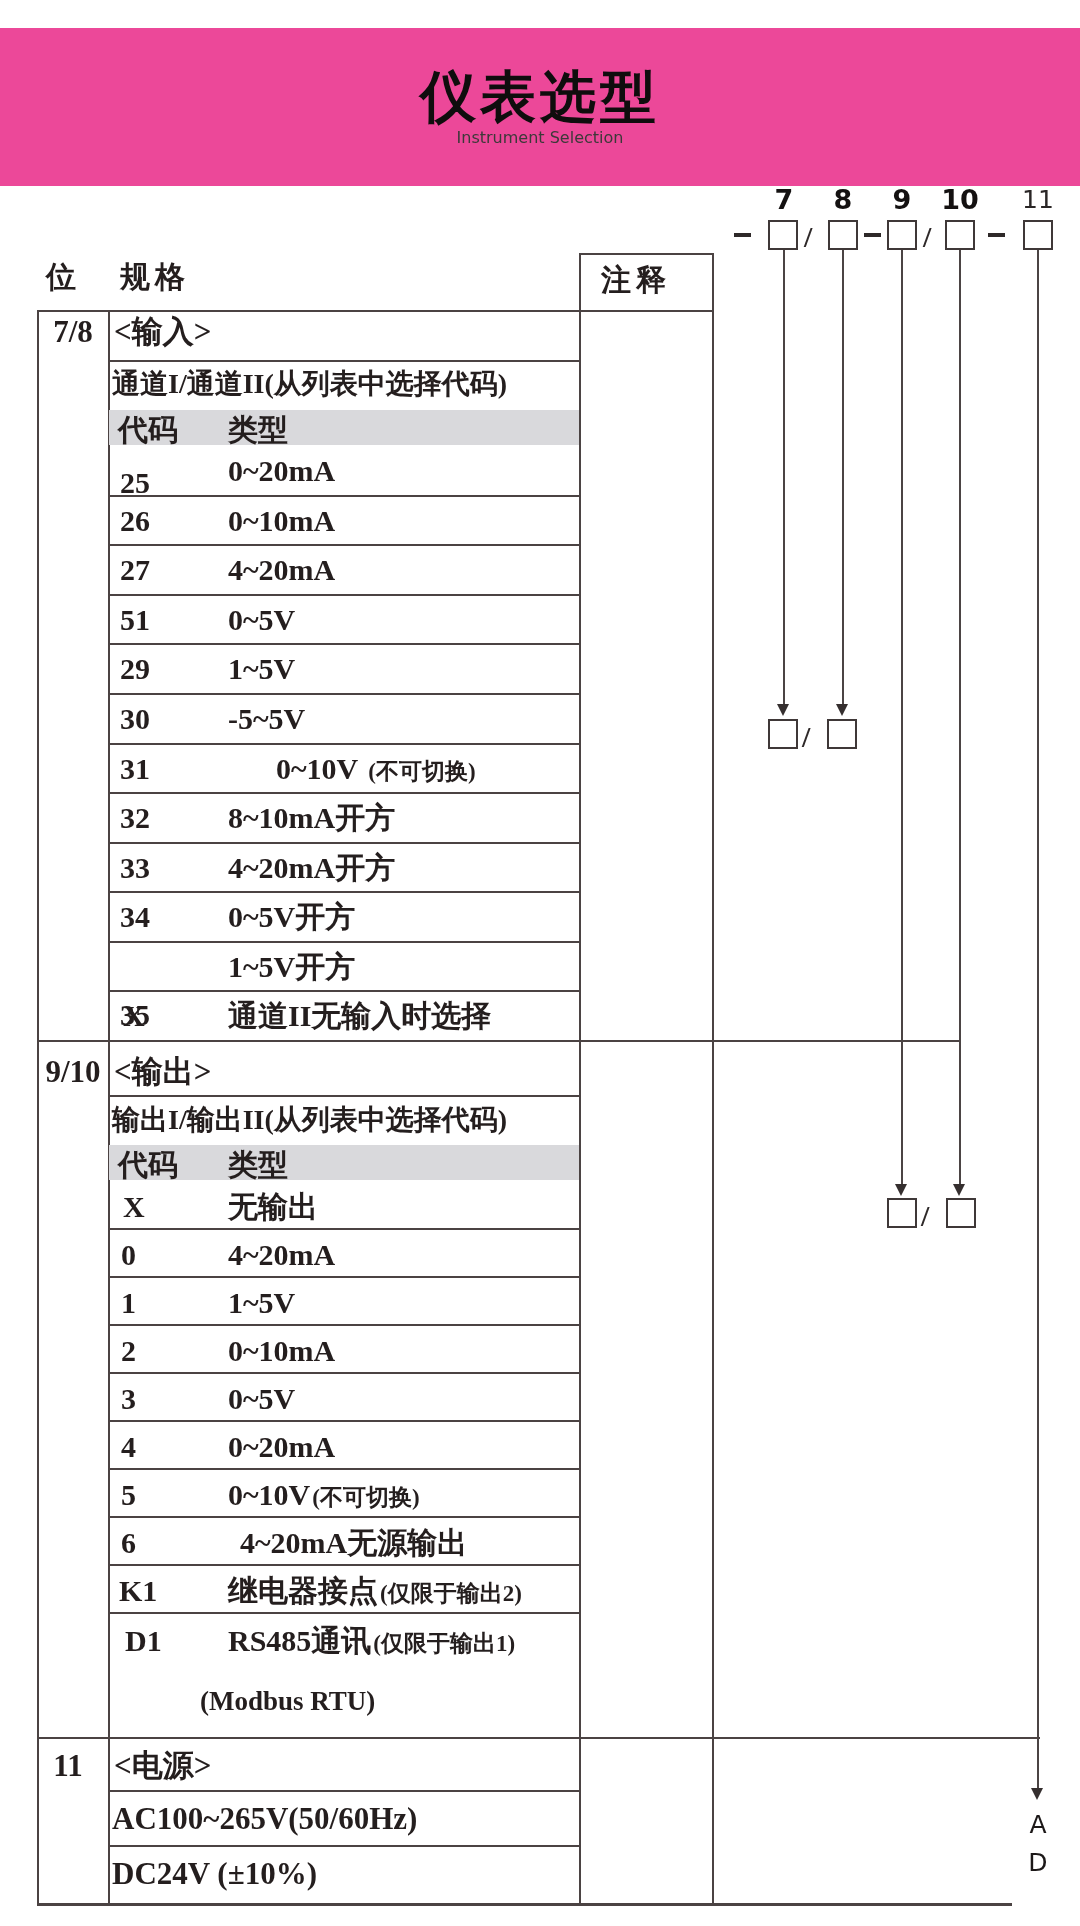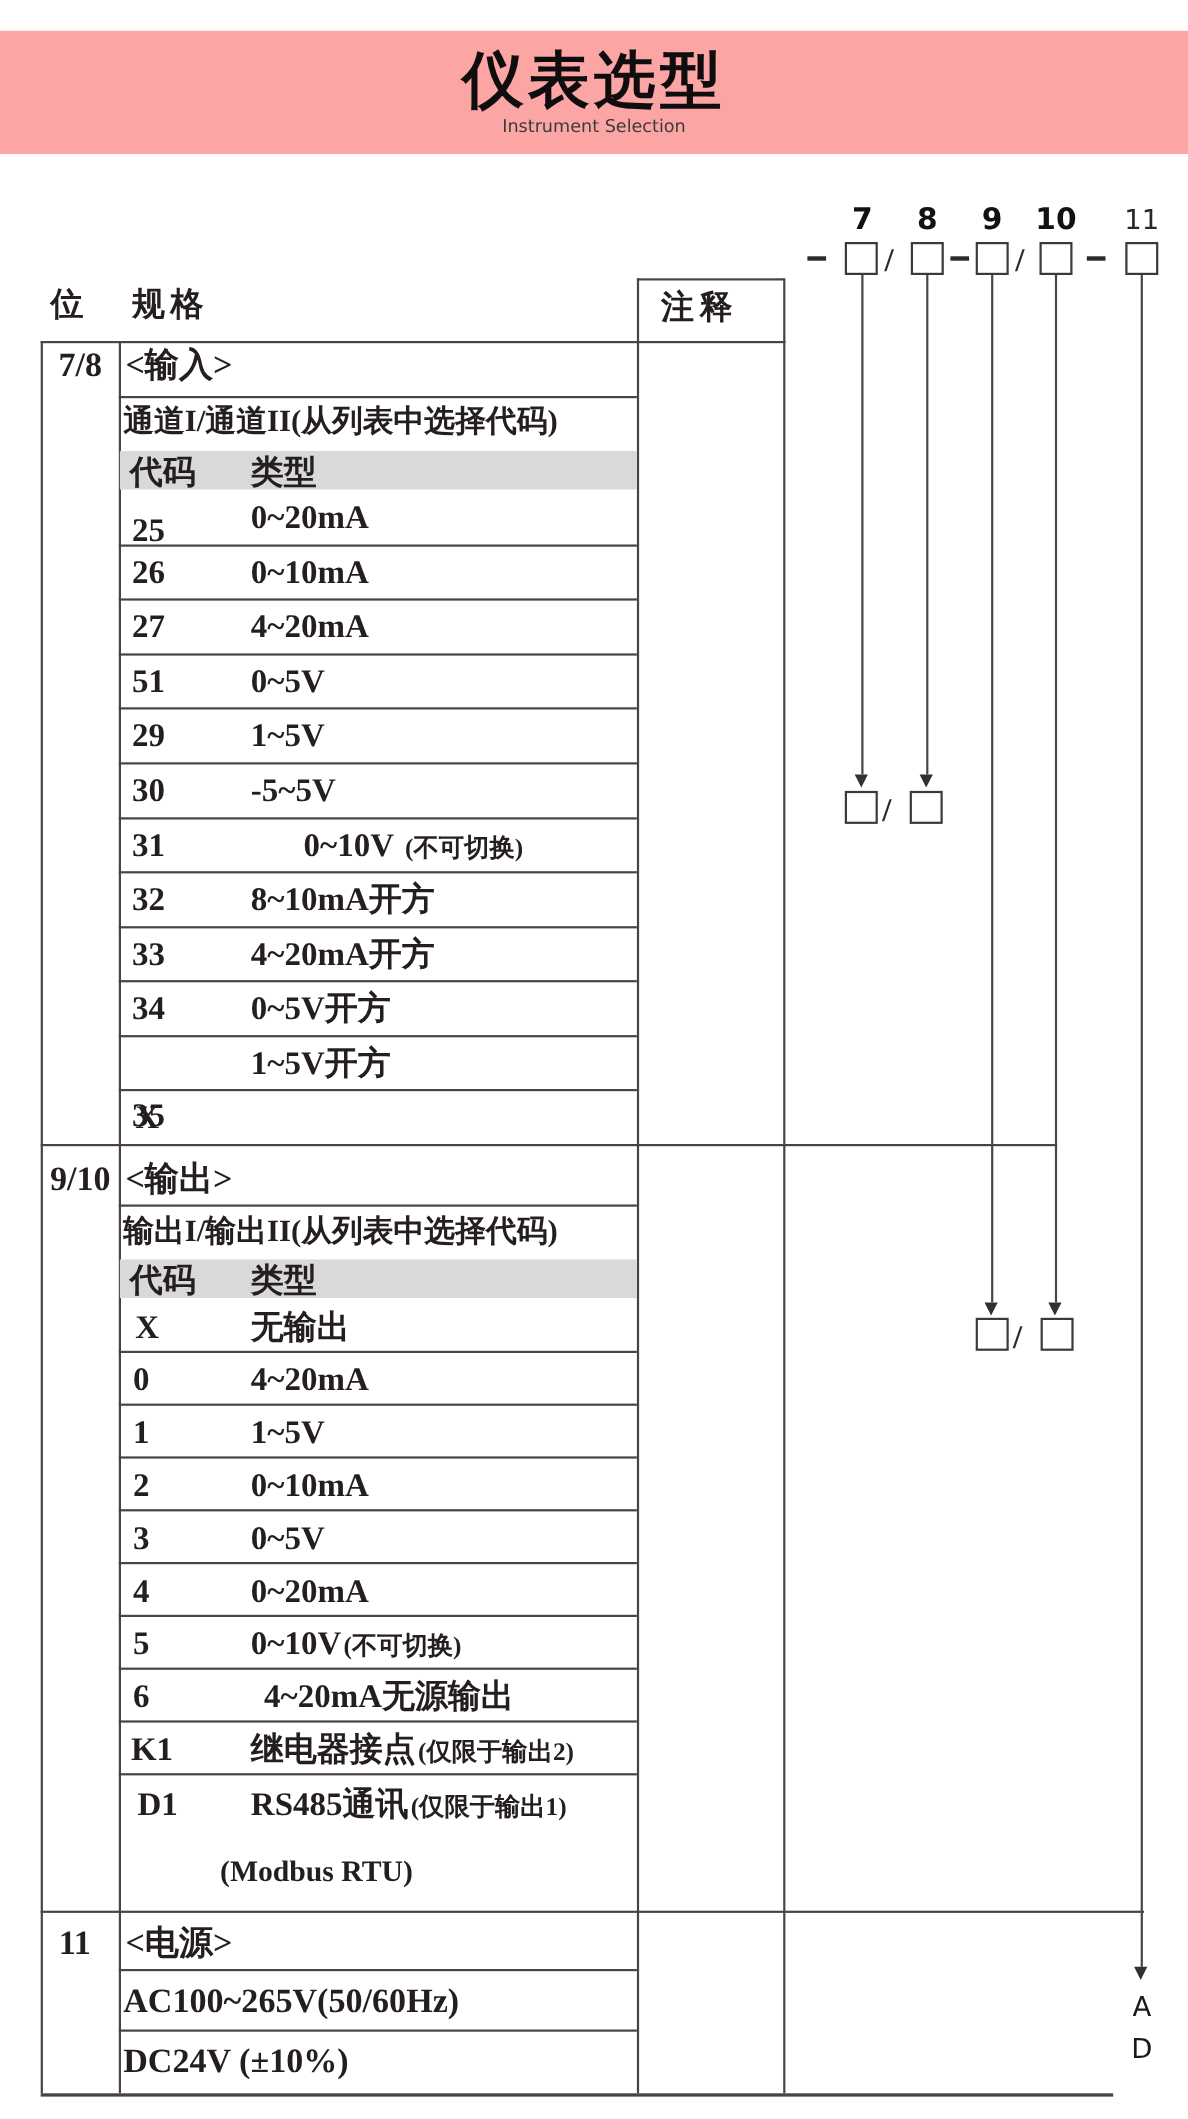--- a/index.html
+++ b/index.html
@@ -1,19 +1,19 @@
 <!DOCTYPE html>
 <html><head>
 <meta charset="utf-8">
 <style>
   html,body{margin:0;padding:0;background:#ffffff;}
   #page{position:relative;width:1080px;height:1926px;background:#ffffff;overflow:hidden;
         font-family:"Liberation Serif","DejaVu Serif",serif;color:#241e1e;}
   
-  .banner{position:absolute;left:0;top:28px;width:1080px;height:112px;background:#fca5a5;
+  .banner{position:absolute;left:0;top:28px;width:1080px;height:158px;background:#ec4899;
           display:flex;flex-direction:column;align-items:center;justify-content:center;}
   .banner-title{font-family:"DejaVu Sans","Liberation Sans",sans-serif;font-weight:bold;
           font-size:56px;letter-spacing:4px;color:#0f0d0d;line-height:1;}
   .banner-sub{font-family:"DejaVu Sans","Liberation Sans",sans-serif;font-size:16px;
           color:#3c3939;margin-top:5px;line-height:1;}
   
   .modelbar{position:absolute;left:38px;top:222px;width:675px;height:33px;background:#d9d9dc;}
   .model-name{position:absolute;left:3px;top:0;font-size:30px;font-weight:bold;letter-spacing:7px;line-height:33px;white-space:nowrap;}
   .model-code{position:absolute;right:2px;top:-1px;font-size:32px;font-weight:bold;line-height:34px;white-space:nowrap;}
   
@@ -120,20 +120,21 @@
   <span class="t" style="left:228px;top:752px;margin-left:48px;"><span>0~10V</span><span class="cjknote">(不可切换)</span></span>
   <span class="t" style="left:120px;top:801px;">32</span>
   <span class="t" style="left:228px;top:801px;">8~10mA开方</span>
   <span class="t" style="left:120px;top:851px;">33</span>
   <span class="t" style="left:228px;top:851px;">4~20mA开方</span>
   <span class="t" style="left:120px;top:900px;">34</span>
   <span class="t" style="left:228px;top:900px;">0~5V开方</span>
   <span class="t" style="left:120px;top:998px;">35</span>
   <span class="t" style="left:228px;top:950px;">1~5V开方</span>
   <span class="t" style="left:123px;top:999px;">X</span>
+  <span class="t" style="left:228px;top:999px;">通道II无输入时选择</span>
 
   <span class="t t31 cx" style="left:73px;top:1054px;">9/10</span>
   <span class="t t31" style="left:114px;top:1054px;">&lt;输出&gt;</span>
   <span class="t t28" style="left:112px;top:1104px;">输出I/输出II(从列表中选择代码)</span>
   <span class="t" style="left:118px;top:1148px;">代码</span>
   <span class="t" style="left:228px;top:1148px;">类型</span>
 
   <span class="t" style="left:123px;top:1190px;">X</span>
   <span class="t" style="left:228px;top:1190px;">无输出</span>
   <span class="t" style="left:121px;top:1238px;">0</span>

